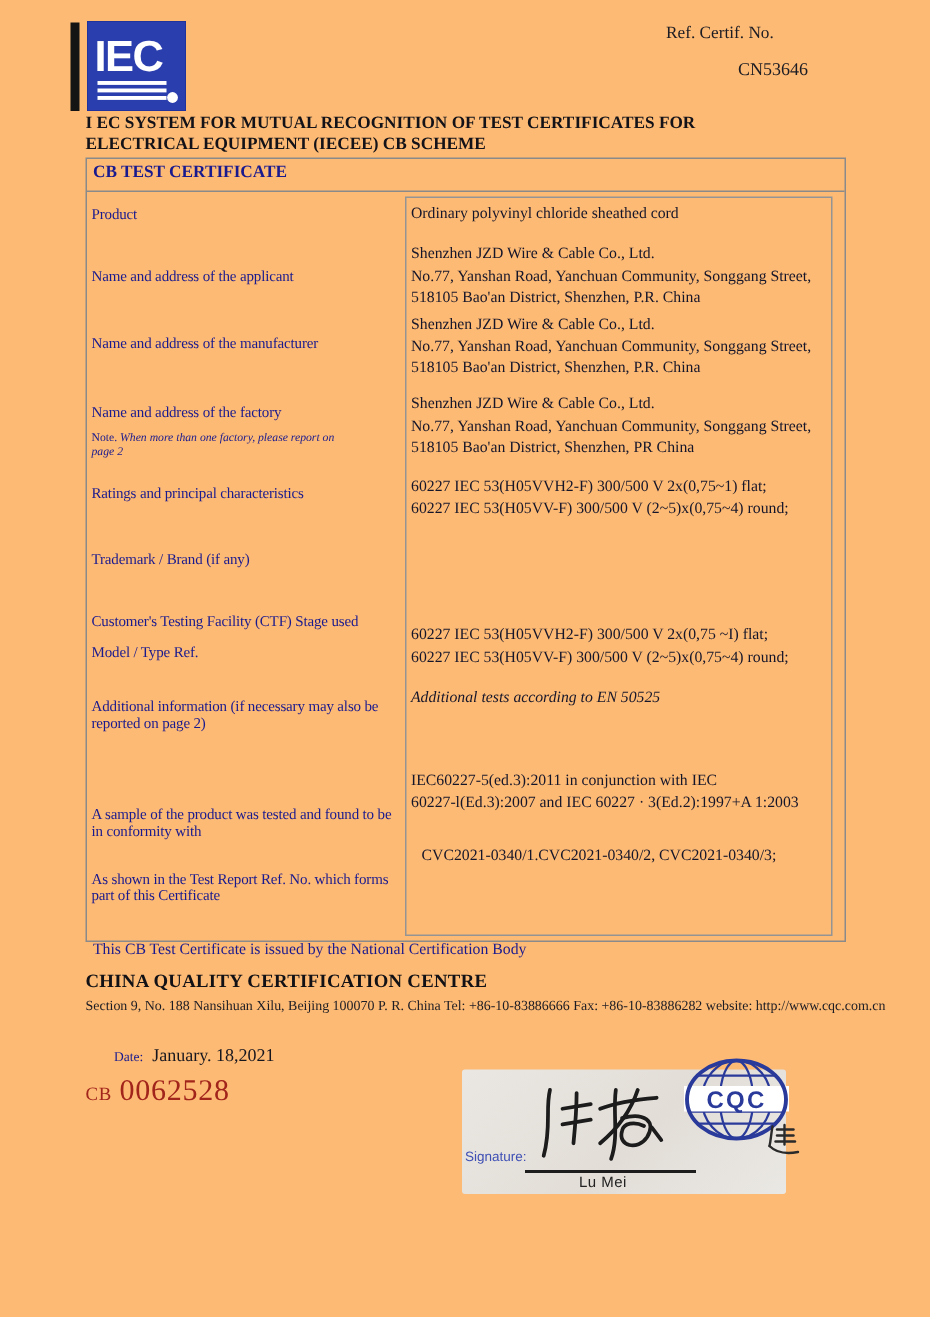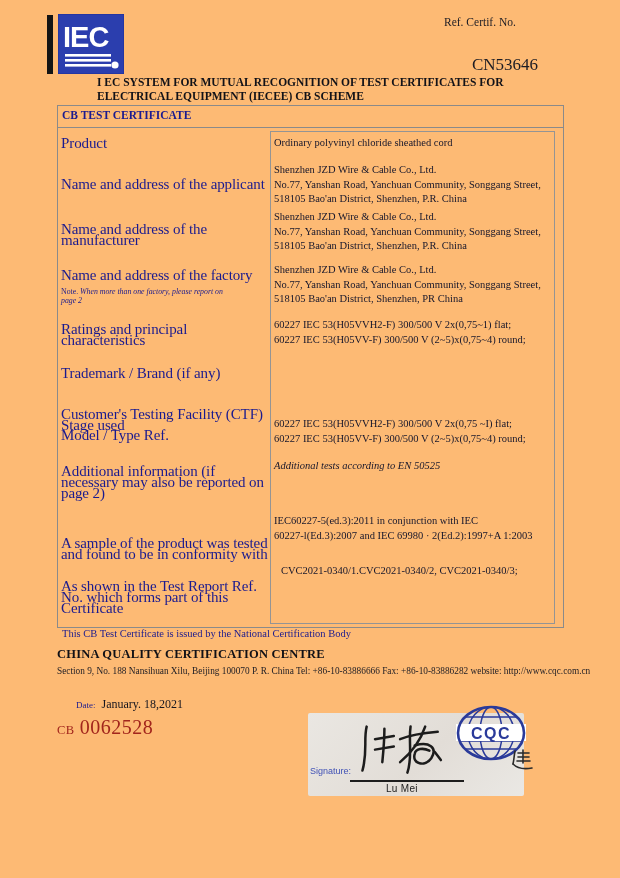--- a/index.html
+++ b/index.html
@@ -5,31 +5,31 @@
   html,body { margin:0; padding:0; background:#9a9a9a; }
   .page {
     position:relative; width:620px; height:878px; background:#fdba74;
     margin:0 auto; overflow:hidden;
     font-family:"Liberation Serif", serif; color:#18182a;
   }
   
   .iec-spine { position:absolute; left:47px; top:15px; width:6px; height:59px; background:#141414; }
   .iec-logo  { position:absolute; left:58px; top:14px; }
   .ref-label { position:absolute; left:444px; top:16px; font-size:11.5px; color:#1c1c24; }
-  .ref-no    { position:absolute; left:472px; top:39px; font-size:17px; color:#1c1c24;margin-top:16px; }
+  .ref-no    { position:absolute; left:492px; top:39px; font-size:12px; color:#1c1c24; }
   .scheme-title {
     position:absolute; left:57px; top:76px; width:472px;
-    font-size:11.5px; font-weight:bold; line-height:13.5px; color:#121218;margin-left:40px;
+    font-size:11.5px; font-weight:bold; line-height:13.5px; color:#121218;
   }
   
   .cert-table { position:absolute; left:57px; top:105px; width:505px; height:521px; border:1px solid #8a8a8a; }
   .cert-title-row { position:absolute; left:0; top:0; width:100%; height:22px; border-bottom:1px solid #8a8a8a; box-sizing:border-box; }
   .cert-title { position:absolute; left:4px; top:3px; font-size:11.5px; font-weight:bold; color:#1a1a8f; }
   .value-box { position:absolute; left:212px; top:25px; width:283px; height:491px; border:1px solid #949494; }
-  .lbl { position:absolute; left:3px; width:208px; font-size:15px; line-height:11px; color:#1a1a8f; letter-spacing:-0.1px;font-family:Liberation Serif, serif; }
+  .lbl { position:absolute; left:3px; width:208px; font-size:10px; line-height:11px; color:#1a1a8f; letter-spacing:-0.1px;font-family:Liberation Serif, serif; }
   .note-line { position:absolute; left:3px; width:168px; font-size:7.8px; color:#1a1a8f; }
   .note-line .it { font-style:italic; }
   .val { position:absolute; left:3px; font-size:10.5px; line-height:14.5px; color:#16162b; white-space:pre; }
   .l0{top:32px;} .l1{top:73px;} .l2{top:118px;} .l3{top:164px;} .note3{top:181px;}
   .l4{top:218px;} .l5{top:262px;} .l6{top:303px;} .l7{top:324px;} .l8{top:360px;}
   .l9{top:432px;} .l10{top:475px;}
   .v0{top:4px;} .v1{top:31px;} .v2{top:78px;} .v3{top:131px;} .v4{top:186px;}
   .v7{top:285px;} .v8{top:327px;font-style:italic;} .v9{top:382px;} .v10{top:432px; left:10px;}
   
   .issued-by { position:absolute; left:62px; top:628px; font-size:10.5px; color:#1a1a8f; }
@@ -99,21 +99,21 @@
 518105 Bao'an District, Shenzhen, P.R. China</div>
       <div class="val v3">Shenzhen JZD Wire &amp; Cable Co., Ltd.
 No.77, Yanshan Road, Yanchuan Community, Songgang Street,
 518105 Bao'an District, Shenzhen, PR China</div>
       <div class="val v4">60227 IEC 53(H05VVH2-F) 300/500 V 2x(0,75~1) flat;
 60227 IEC 53(H05VV-F) 300/500 V (2~5)x(0,75~4) round;</div>
       <div class="val v7">60227 IEC 53(H05VVH2-F) 300/500 V 2x(0,75 ~I) flat;
 60227 IEC 53(H05VV-F) 300/500 V (2~5)x(0,75~4) round;</div>
       <div class="val v8">Additional tests according to EN 50525</div>
       <div class="val v9">IEC60227-5(ed.3):2011 in conjunction with IEC
-60227-l(Ed.3):2007 and IEC 69980 · 2(Ed.2):1997+A 1:2003</div>
+60227-l(Ed.3):2007 and IEC 60227 · 3(Ed.2):1997+A 1:2003</div>
       <div class="val v10">CVC2021-0340/1.CVC2021-0340/2, CVC2021-0340/3;</div>
     </div>
   </div>
 
   <div class="issued-by">This CB Test Certificate is issued by the National Certification Body</div>
   <div class="ncb-name">CHINA QUALITY CERTIFICATION CENTRE</div>
   <div class="ncb-addr">Section 9, No. 188 Nansihuan Xilu, Beijing 100070 P. R. China Tel: +86-10-83886666 Fax: +86-10-83886282 website: http://www.cqc.com.cn</div>
 
   <div class="date-row">
     <span class="date-label">Date:</span><span class="date-value">January. 18,2021</span>

